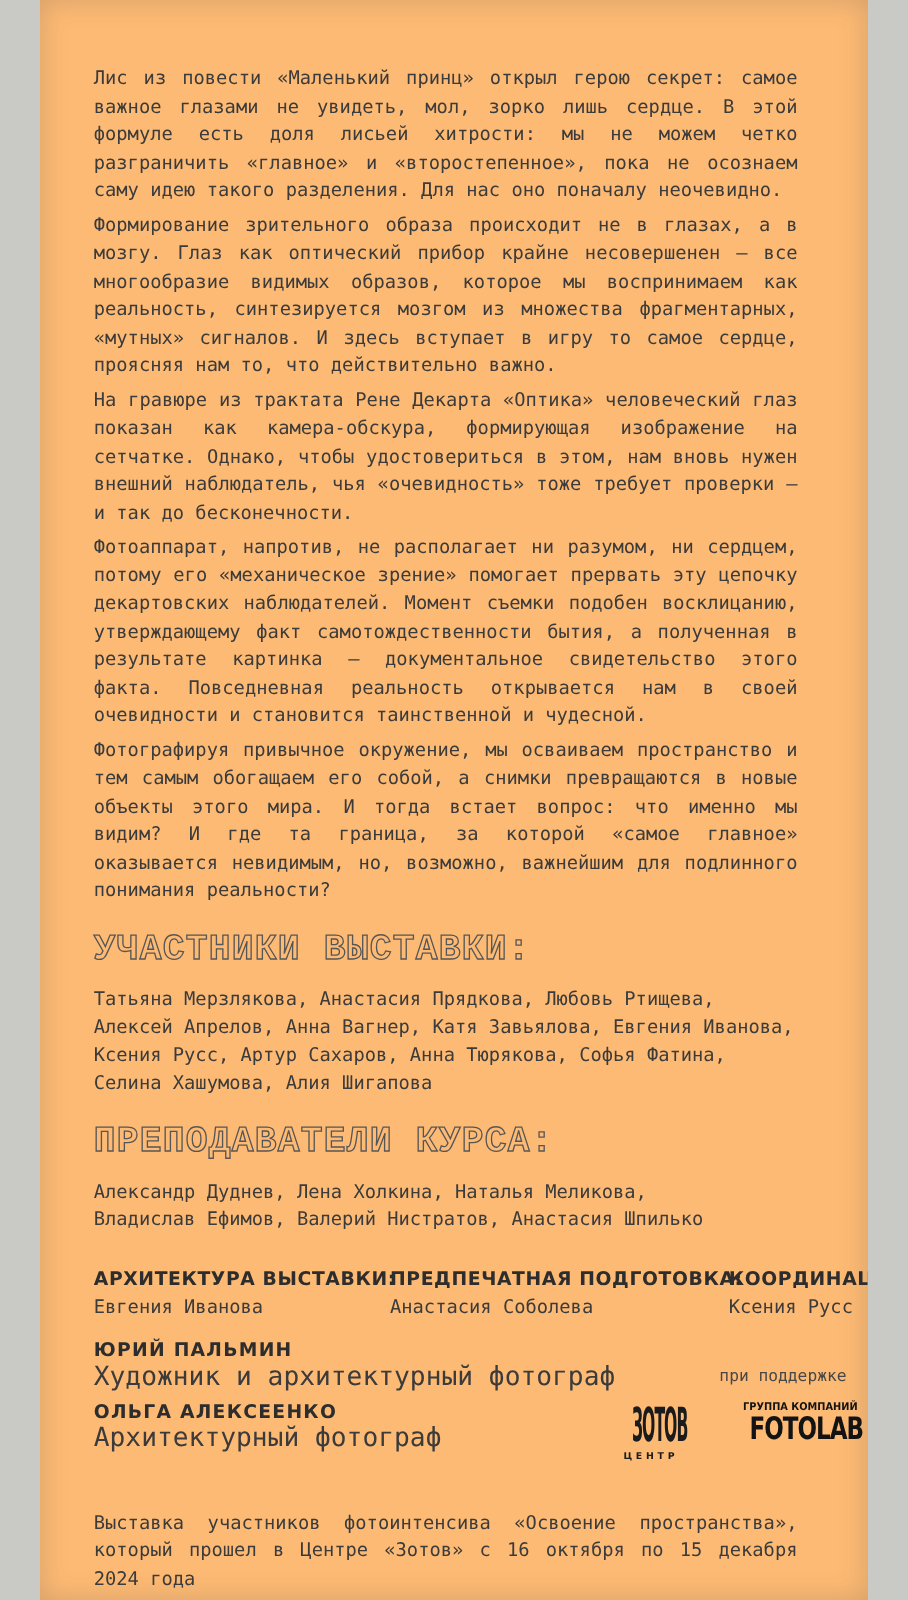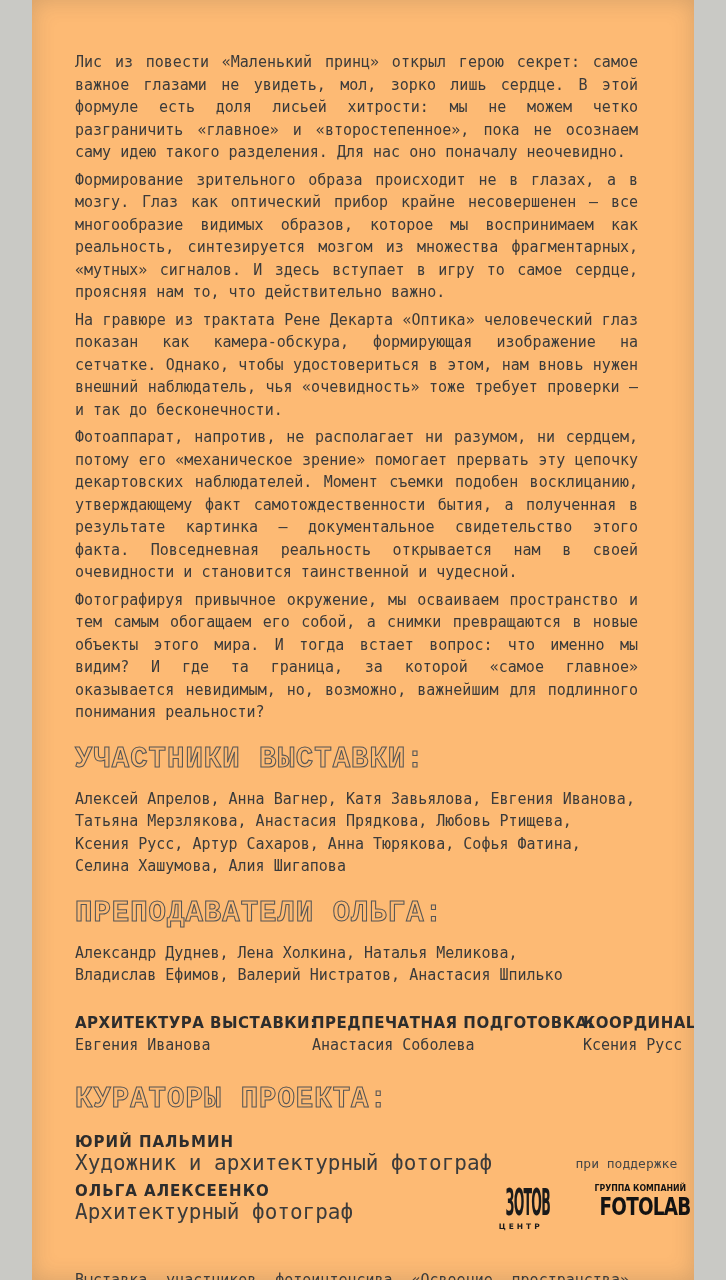--- a/index.html
+++ b/index.html
@@ -170,48 +170,47 @@
   <section class="essay">
     <p>Лис из повести «Маленький принц» открыл герою секрет: самое важное глазами не увидеть, мол, зорко лишь сердце. В этой формуле есть доля лисьей хитрости: мы не можем четко разграничить «главное» и «второ­степенное», пока не осознаем саму идею такого разделения. Для нас оно поначалу неочевидно.</p>
     <p>Формирование зрительного образа происходит не в глазах, а в мозгу. Глаз как оптический прибор крайне несовершенен — все многообразие ви­димых образов, которое мы воспринимаем как реальность, синтезируется мозгом из множества фрагментарных, «мутных» сигналов. И здесь вступа­ет в игру то самое сердце, проясняя нам то, что действительно важно.</p>
     <p>На гравюре из трактата Рене Декарта «Оптика» человеческий глаз показан как камера-обскура, формирующая изображение на сетчатке. Однако, чтобы удостовериться в этом, нам вновь нужен внешний наблюдатель, чья «оче­видность» тоже требует проверки — и так до бесконечности.</p>
     <p>Фотоаппарат, напротив, не располагает ни разумом, ни сердцем, потому его «механическое зрение» помогает прервать эту цепочку декартовских наблюдателей. Момент съемки подобен восклицанию, утверждающему факт самотождественности бытия, а полученная в результате картинка — доку­ментальное свидетельство этого факта. Повседневная реальность откры­вается нам в своей очевидности и становится таинственной и чудесной.</p>
     <p>Фотографируя привычное окружение, мы осваиваем пространство и тем самым обогащаем его собой, а снимки превращаются в новые объекты этого мира. И тогда встает вопрос: что именно мы видим? И где та граница, за которой «самое главное» оказывается невидимым, но, возможно, важ­нейшим для подлинного понимания реальности?</p>
   </section>
 
   <h2 class="outline-heading">УЧАСТНИКИ ВЫСТАВКИ:</h2>
   <div class="names">
+    <div>Татьяна Мерзлякова, Анастасия Прядкова, Любовь Ртищева,</div>
     <div>Алексей Апрелов, Анна Вагнер, Катя Завьялова, Евгения Иванова,</div>
-    <div>Татьяна Мерзлякова, Анастасия Прядкова, Любовь Ртищева,</div>
     <div>Ксения Русс, Артур Сахаров, Анна Тюрякова, Софья Фатина,</div>
     <div>Селина Хашумова, Алия Шигапова</div>
   </div>
 
-  <h2 class="outline-heading">ПРЕПОДАВАТЕЛИ ОЛЬГА:</h2>
+  <h2 class="outline-heading">ПРЕПОДАВАТЕЛИ КУРСА:</h2>
   <div class="names">
     <div>Александр Дуднев, Лена Холкина, Наталья Меликова,</div>
     <div>Владислав Ефимов, Валерий Нистратов, Анастасия Шпилько</div>
   </div>
 
   <div class="credits-row">
     <div class="credit-col-1">
       <div class="credit-label">АРХИТЕКТУРА ВЫСТАВКИ:</div>
       <div class="credit-name">Евгения Иванова</div>
     </div>
     <div class="credit-col-2">
       <div class="credit-label">ПРЕДПЕЧАТНАЯ ПОДГОТОВКА:</div>
       <div class="credit-name">Анастасия Соболева</div>
     </div>
     <div class="credit-col-3">
       <div class="credit-label">КООРДИНАЦИЯ:</div>
       <div class="credit-name">Ксения Русс</div>
     </div>
   </div>
 
-  <h2 class="outline-heading curators-h">КУРАТОРЫ ПРОЕКТА:</h2>
 
   <div class="curators-row">
     <div class="curators-left">
       <div class="curator">
         <div class="curator-name">ЮРИЙ ПАЛЬМИН</div>
         <div class="curator-role">Художник и архитектурный фотограф</div>
       </div>
       <div class="curator">
         <div class="curator-name">ОЛЬГА АЛЕКСЕЕНКО</div>
         <div class="curator-role">Архитектурный фотограф</div>

